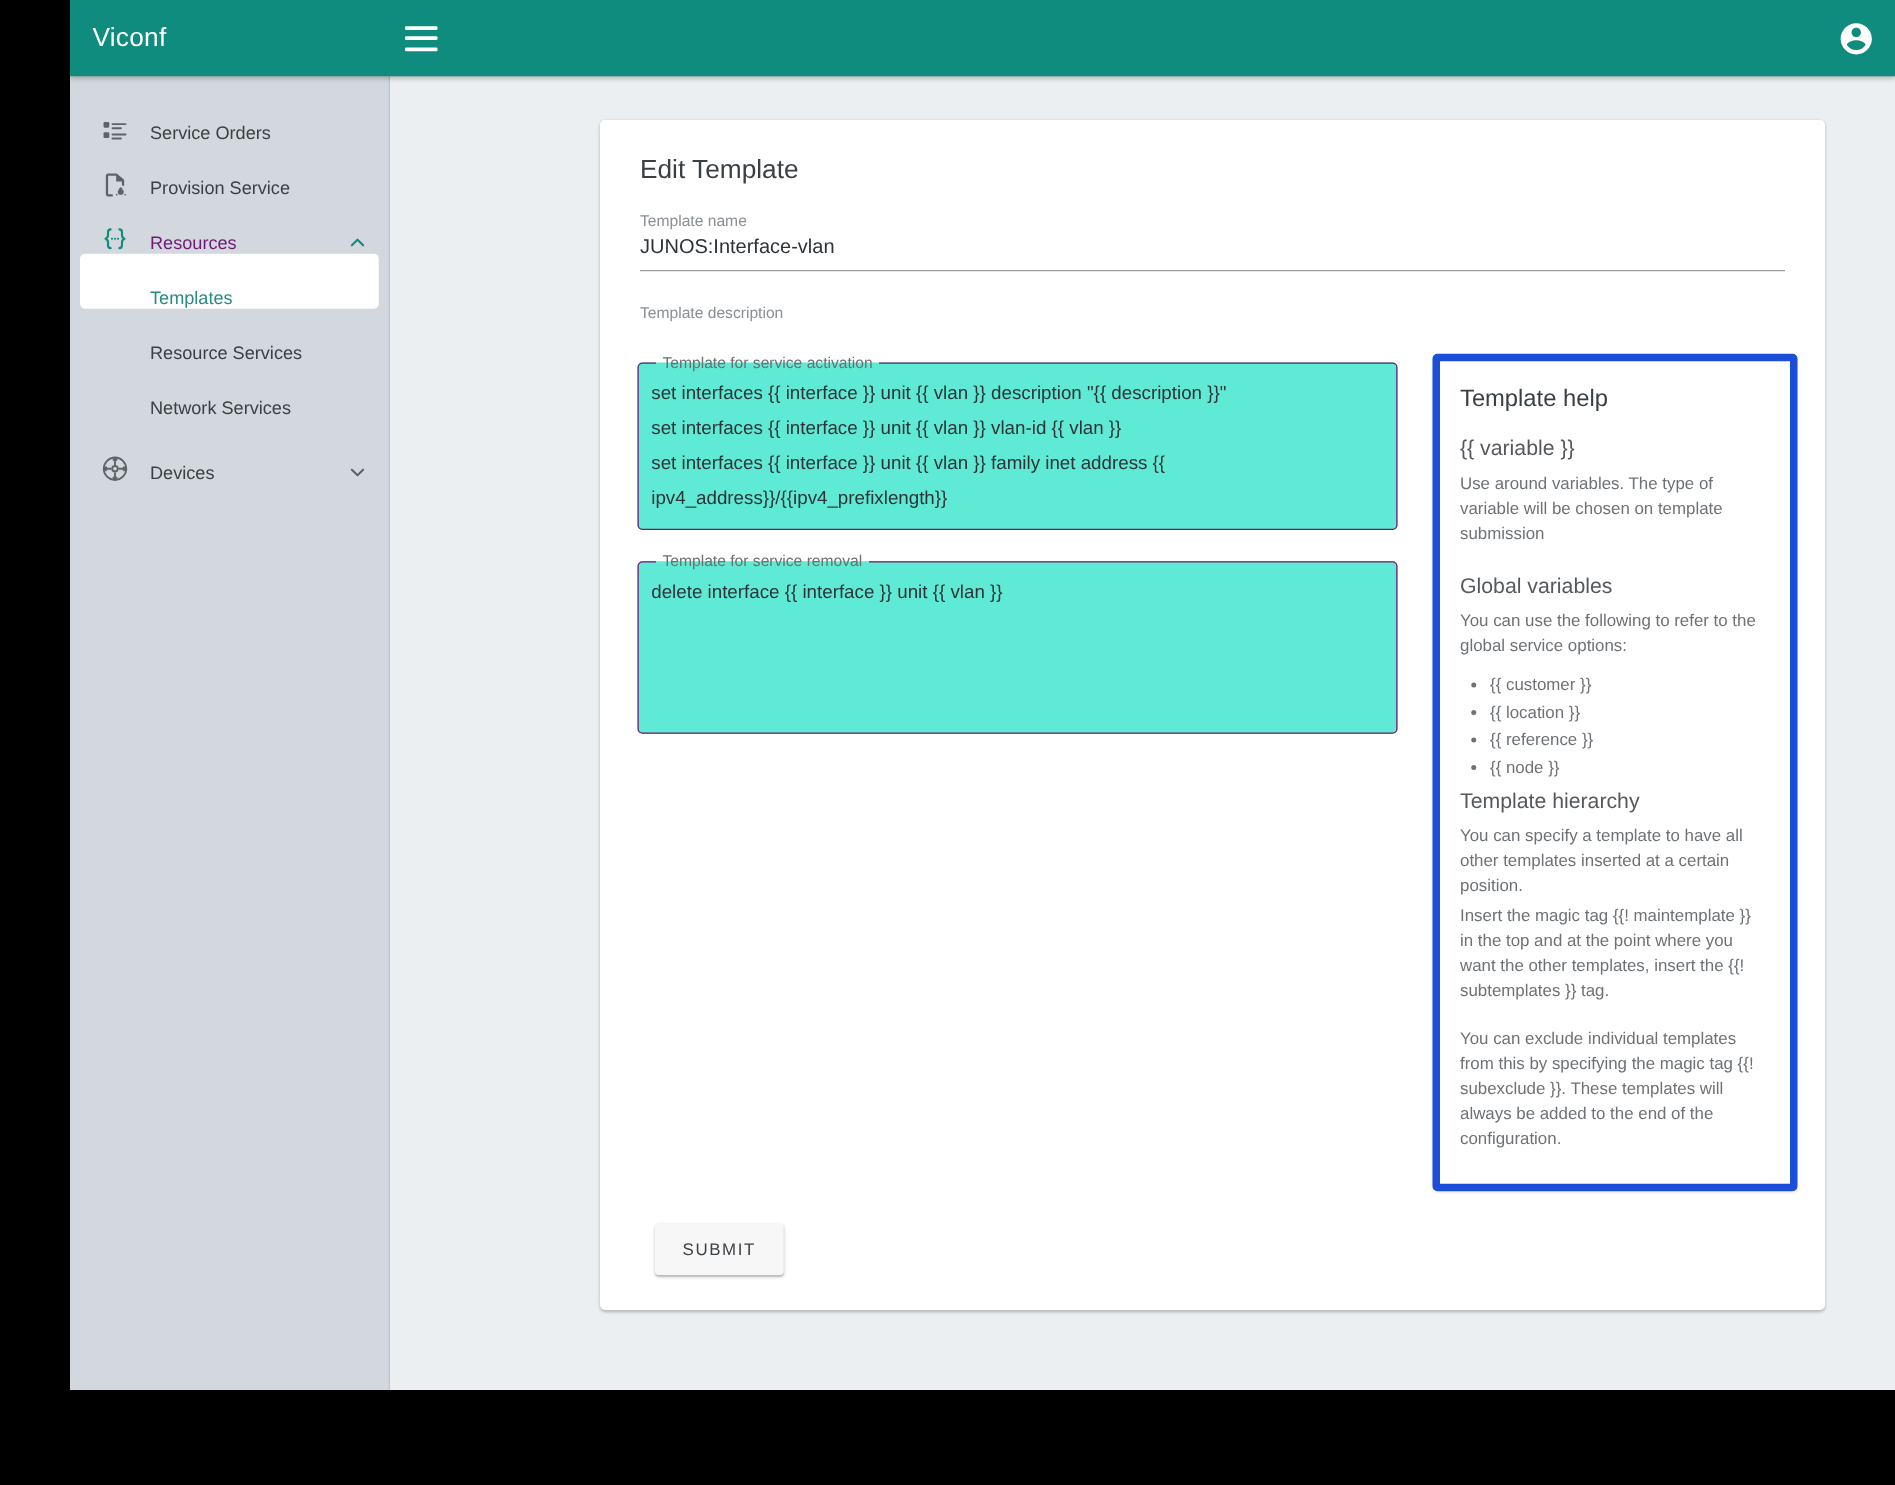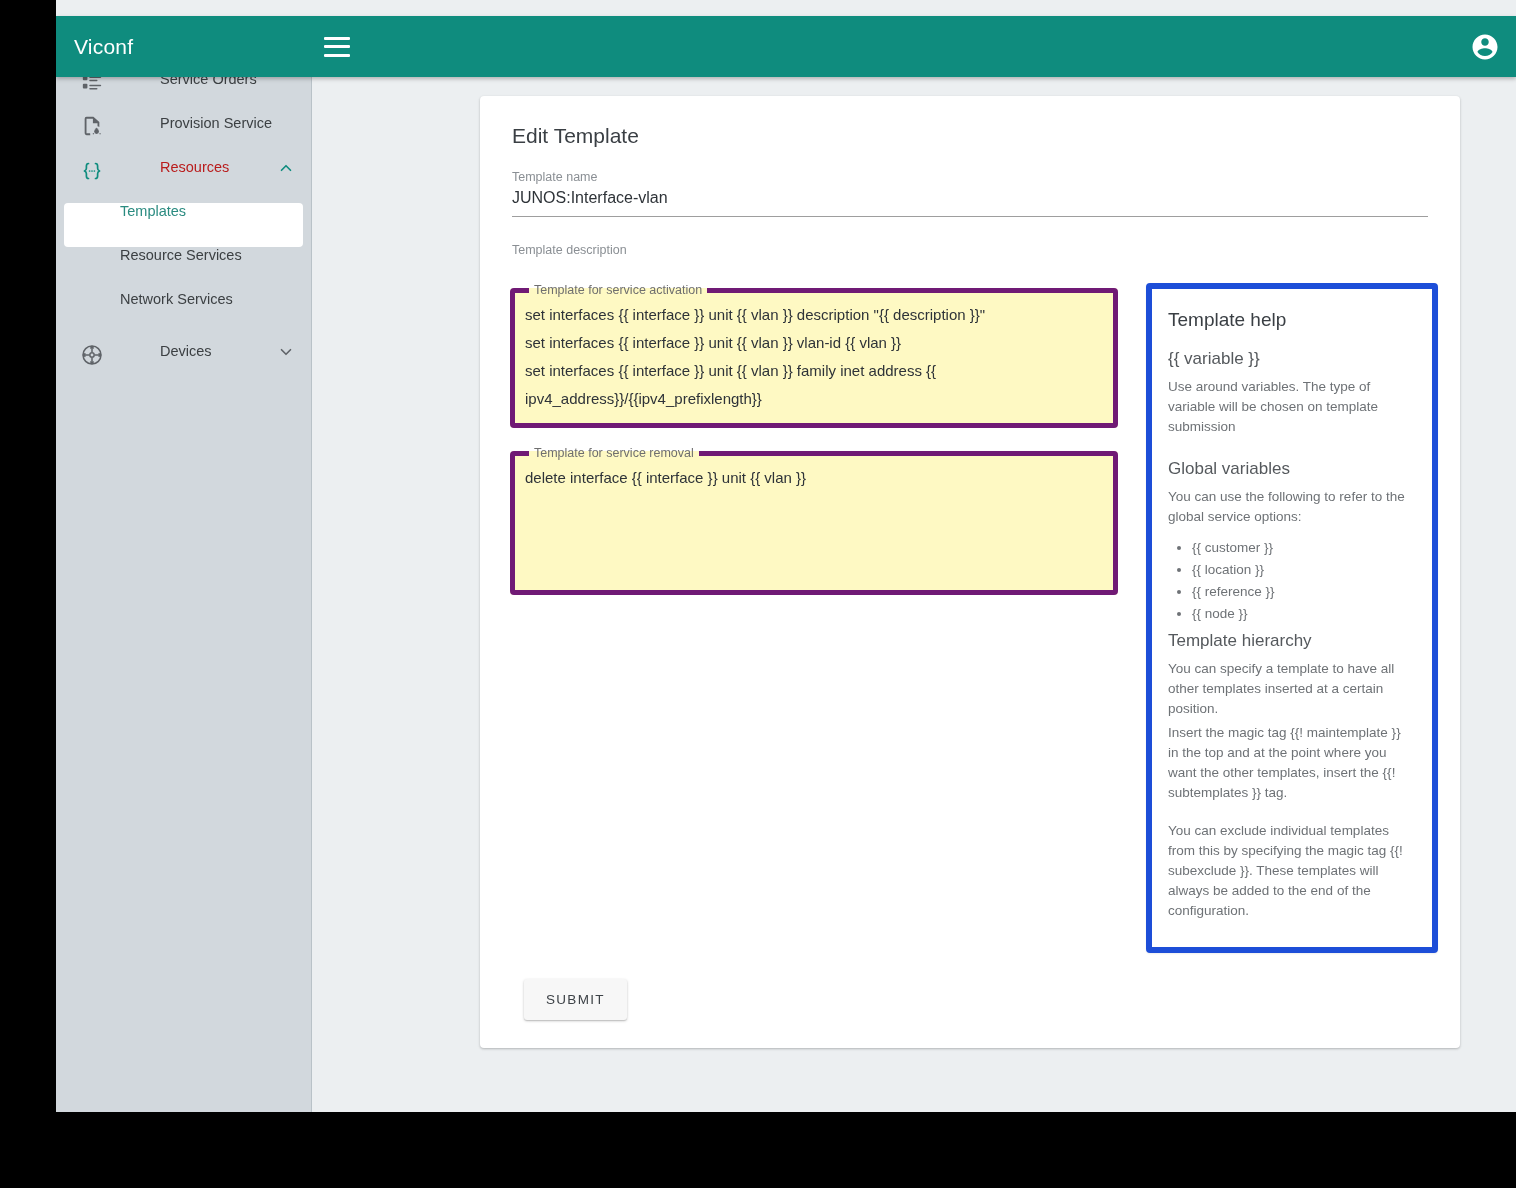--- a/index.html
+++ b/index.html
@@ -15,21 +15,21 @@
     position: absolute;
     left: 56px; top: 0;
     width: 1460px; height: 1112px;
     background: #eceff1;
     overflow: hidden;
   }
 
   
   .topbar {
     position: absolute;
-    left: 0; top: 16px;
+    left: 0; top: 0;
     width: 1460px; height: 61px;
     background: #0f8c7e;
     display: flex;
     align-items: center;
     z-index: 30;
     box-shadow: 0 2px 4px rgba(0,0,0,.25);
   }
   .brand {
     width: 256px;
     padding-left: 18px;
@@ -63,43 +63,42 @@
     width: 256px; height: 1051px;
     background: #d2d8dd;
     border-right: 1px solid #b9c2c8;
     padding-top: 10px;
     z-index: 20;
   }
   .nav-item {
     position: relative;
     height: 44px;
     display: flex;
-    align-items: flex-start;
+    align-items: flex-end;
     cursor: pointer;
     font-size: 14.5px;
     color: #3c4043;
     margin: 0 8px;
     border-radius: 4px;
-    gap: 40px;
   }
   .nav-item .ico {
     width: 56px;
     display: flex;
     align-items: center;
     justify-content: center;
     flex: 0 0 56px;
   }
   .nav-item .lbl { flex: 1 1 auto; }
   .nav-item .chev {
     width: 34px;
     display: flex; align-items: center; justify-content: center;
   }
   .nav-item.group-open > .lbl,
   .nav-item.group-open > .chev svg { color: #0f8c7e; }
-  .nav-item.group-open > .lbl { color: #b91c1c; }
+  .nav-item.group-open > .lbl { color: #701a75; }
   .nav-item.sub { padding-left: 56px; font-size: 14.5px; }
   .nav-item.sub.active {
     background: #ffffff;
     color: #2a8b80;
   }
   .spacer-8 { height: 8px; }
 
   
   .main {
     position: absolute;
@@ -144,23 +143,23 @@
   .columns {
     display: flex;
     align-items: flex-start;
     gap: 28px;
     margin-top: 22px;
   }
   .col-left { width: 608px; flex: 0 0 608px; }
   .col-right { width: 292px; flex: 0 0 292px; }
 
   fieldset.tbox {
-    border: 5px solid #701a75;
+    border: 1px solid #701a75;
     border-radius: 4px;
-    background: #fef9c3;
+    background: #5eead4;
     margin: 0 0 18px 0;
     padding: 4px 10px 10px 10px;
   }
   fieldset.tbox legend {
     font-size: 12.5px;
     color: #6f6f6f;
     padding: 0 5px;
     margin-left: 4px;
   }
   .tbox-body {

